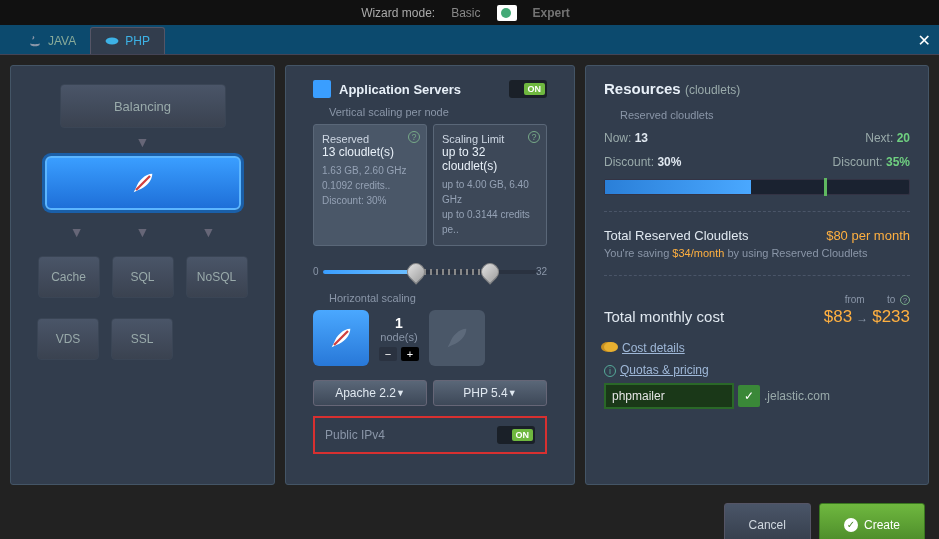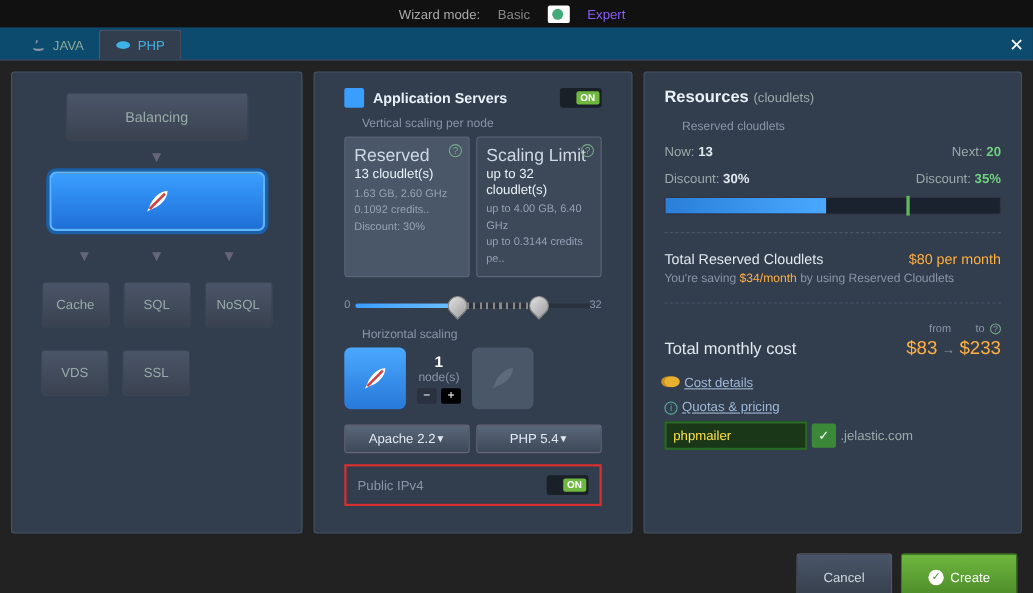--- a/index.html
+++ b/index.html
@@ -2,21 +2,21 @@
 <html><head>
 <meta charset="utf-8">
 <style>
 *{box-sizing:border-box;margin:0;padding:0;font-family:Arial,Helvetica,sans-serif}
 body{background:#222;width:939px;height:539px;overflow:hidden;color:#c5d0dc;font-size:12px}
 .topbar{height:25px;background:#111;display:flex;align-items:center;justify-content:center;gap:8px}
 .wizlabel{color:#aaa}
 .wiz-basic{color:#888;padding:2px 8px}
 .wiz-toggle{width:20px;height:16px;background:#fff;border-radius:2px;position:relative;display:inline-block}
 .wiz-toggle:before{content:"";position:absolute;width:10px;height:10px;background:#4a7;border-radius:50%;top:3px;left:4px}
-.wiz-expert{color:#8b5cf6;font-weight:normal;padding:2px 8px}
+.wiz-expert{color:#737373;font-weight:bold;padding:2px 8px}
 .tabs{display:flex;align-items:flex-end;height:30px;background:#0c4a6e;border-bottom:1px solid #445;padding-left:14px;position:relative}
 .tab{padding:6px 14px;color:#8a9;display:flex;align-items:center;gap:6px;font-size:12px}
 .tab.active{background:#323d4d;border:1px solid #556;border-bottom:none;border-radius:3px 3px 0 0;color:#3db2e6}
 .tab-icon{width:14px;height:14px}
 .close-x{position:absolute;right:8px;top:6px;color:#fff;font-size:16px;cursor:pointer}
 .main{display:flex;padding:10px;gap:10px;height:440px}
 .panel{background:#323d4d;border:1px solid #445566;border-radius:3px}
 .left{width:265px;padding:18px 12px;display:flex;flex-direction:column;align-items:center}
 .topo-box{width:166px;height:44px;border-radius:4px;border:1px solid #3a4555;background:linear-gradient(#4a5568,#3a4250);display:flex;align-items:center;justify-content:center;color:#9aa;font-size:13px}
 .arrow-down{color:#667;font-size:14px;margin:6px 0}
@@ -30,21 +30,21 @@
 .sect-head{display:flex;align-items:center;gap:8px;margin-bottom:4px}
 .cube-icon{width:18px;height:18px;background:#3a9eff;border-radius:2px;position:relative}
 .sect-title{color:#e8f0f8;font-weight:bold;font-size:13px}
 .on-toggle{margin-left:auto;display:flex;align-items:center}
 .toggle-track{width:38px;height:18px;background:#1a2028;border-radius:3px;display:flex;align-items:center;justify-content:flex-end;padding:2px}
 .toggle-on{background:#6fb83f;color:#fff;font-size:9px;font-weight:bold;padding:1px 4px;border-radius:2px}
 .subhead{color:#8a96a8;font-size:11px;margin:8px 16px 6px}
 .cards{display:flex;gap:6px}
 .card{flex:1;background:#4a5768;border:1px solid #5a6778;border-radius:3px;padding:8px;position:relative;font-size:11px}
 .card.dim{background:#3d4858}
-.card .t{color:#cfd8e4;font-size:16px}
+.card .t{color:#cfd8e4;font-size:11px}
 .card .v{color:#e8f0f8;font-size:12px}
 .card .sm{color:#95a2b5;font-size:10px;line-height:1.5;margin-top:4px}
 .help-q{position:absolute;right:6px;top:6px;width:12px;height:12px;border:1px solid #7a8;border-radius:50%;font-size:9px;color:#7a8;text-align:center;line-height:10px}
 .slider-wrap{margin:14px 0 8px;position:relative;height:24px}
 .slider-track{position:absolute;top:10px;left:10px;right:10px;height:4px;background:#2a3240;border-radius:2px}
 .slider-fill{position:absolute;top:10px;left:10px;width:40%;height:4px;background:linear-gradient(90deg,#3a9eff,#6fc0ff);border-radius:2px}
 .slider-dots{position:absolute;top:9px;left:45%;width:30%;height:6px;background:repeating-linear-gradient(90deg,#888 0 2px,transparent 2px 6px)}
 .handle{position:absolute;top:3px;width:18px;height:18px;background:linear-gradient(#d8d8d8,#aaa);border-radius:50% 50% 50% 0;transform:rotate(-45deg);border:1px solid #888}
 .h1{left:40%}.h2{left:72%}
 .slide-lbl{position:absolute;top:6px;font-size:10px;color:#8a96a8}
@@ -83,21 +83,21 @@
 .tmc .t{color:#e0e8f0;font-size:15px}
 .tmc .pr{color:#ffb040;font-size:17px}
 .tmc .ar{color:#8a96a8;margin:0 4px}
 .dlink{color:#9fb8d8;text-decoration:underline;font-size:12px;cursor:pointer}
 .coin{display:inline-block;width:14px;height:10px;background:#e8b030;border-radius:50%;margin-right:4px;box-shadow:-3px 0 #c89020}
 .info-i{display:inline-block;width:12px;height:12px;border:1px solid #5a9;border-radius:50%;font-size:9px;color:#5a9;text-align:center;line-height:11px;margin-right:4px}
 .links{margin-top:14px}
 .links div{margin-top:8px}
 .env-lbl{color:#9aa;margin-top:24px;font-size:12px}
 .env-row{display:flex;align-items:center;margin-top:6px;gap:4px}
-.env-input{width:130px;height:26px;background:#1a3818;border:2px solid #2a6828;color:#fde047;padding:0 6px;font-size:12px}
+.env-input{width:130px;height:26px;background:#1a3818;border:2px solid #2a6828;color:#e5e5e5;padding:0 6px;font-size:12px}
 .env-ok{width:22px;height:22px;background:#3a8838;border-radius:2px;color:#fff;text-align:center;line-height:22px}
 .env-dom{color:#9aa}
 .footer{display:flex;justify-content:flex-end;gap:8px;padding:8px 14px}
 .btn{height:43px;padding:0 24px;border-radius:3px;border:1px solid #556;background:linear-gradient(#4a5568,#343d4a);color:#d0d8e0;font-size:12px;display:flex;align-items:center;gap:6px;cursor:pointer}
 .btn.primary{background:linear-gradient(#6fb83f,#4a8828);border-color:#3a7820;color:#fff}
 .chk{width:14px;height:14px;border-radius:50%;background:#fff;color:#4a8828;font-size:10px;text-align:center;line-height:14px}
 </style>
 </head>
 <body>
 

